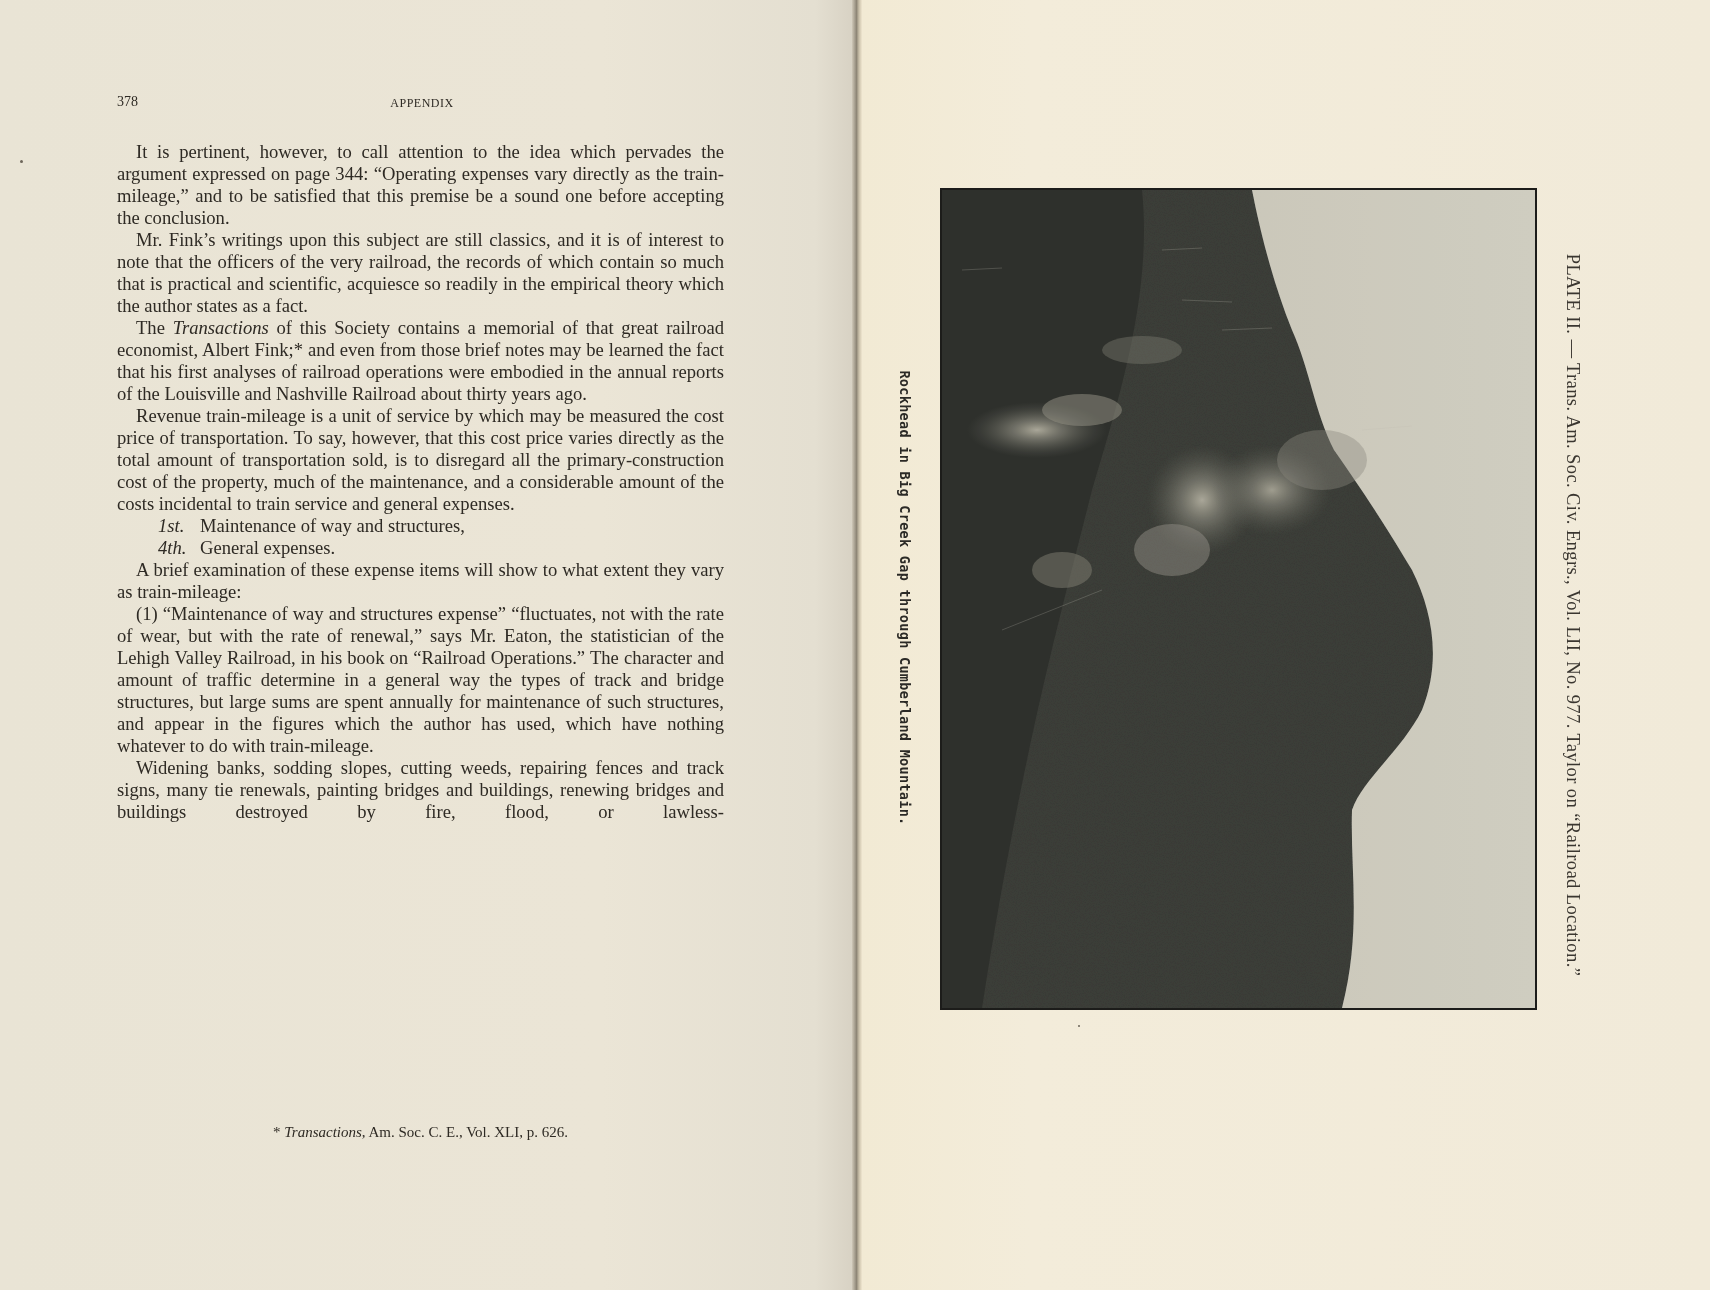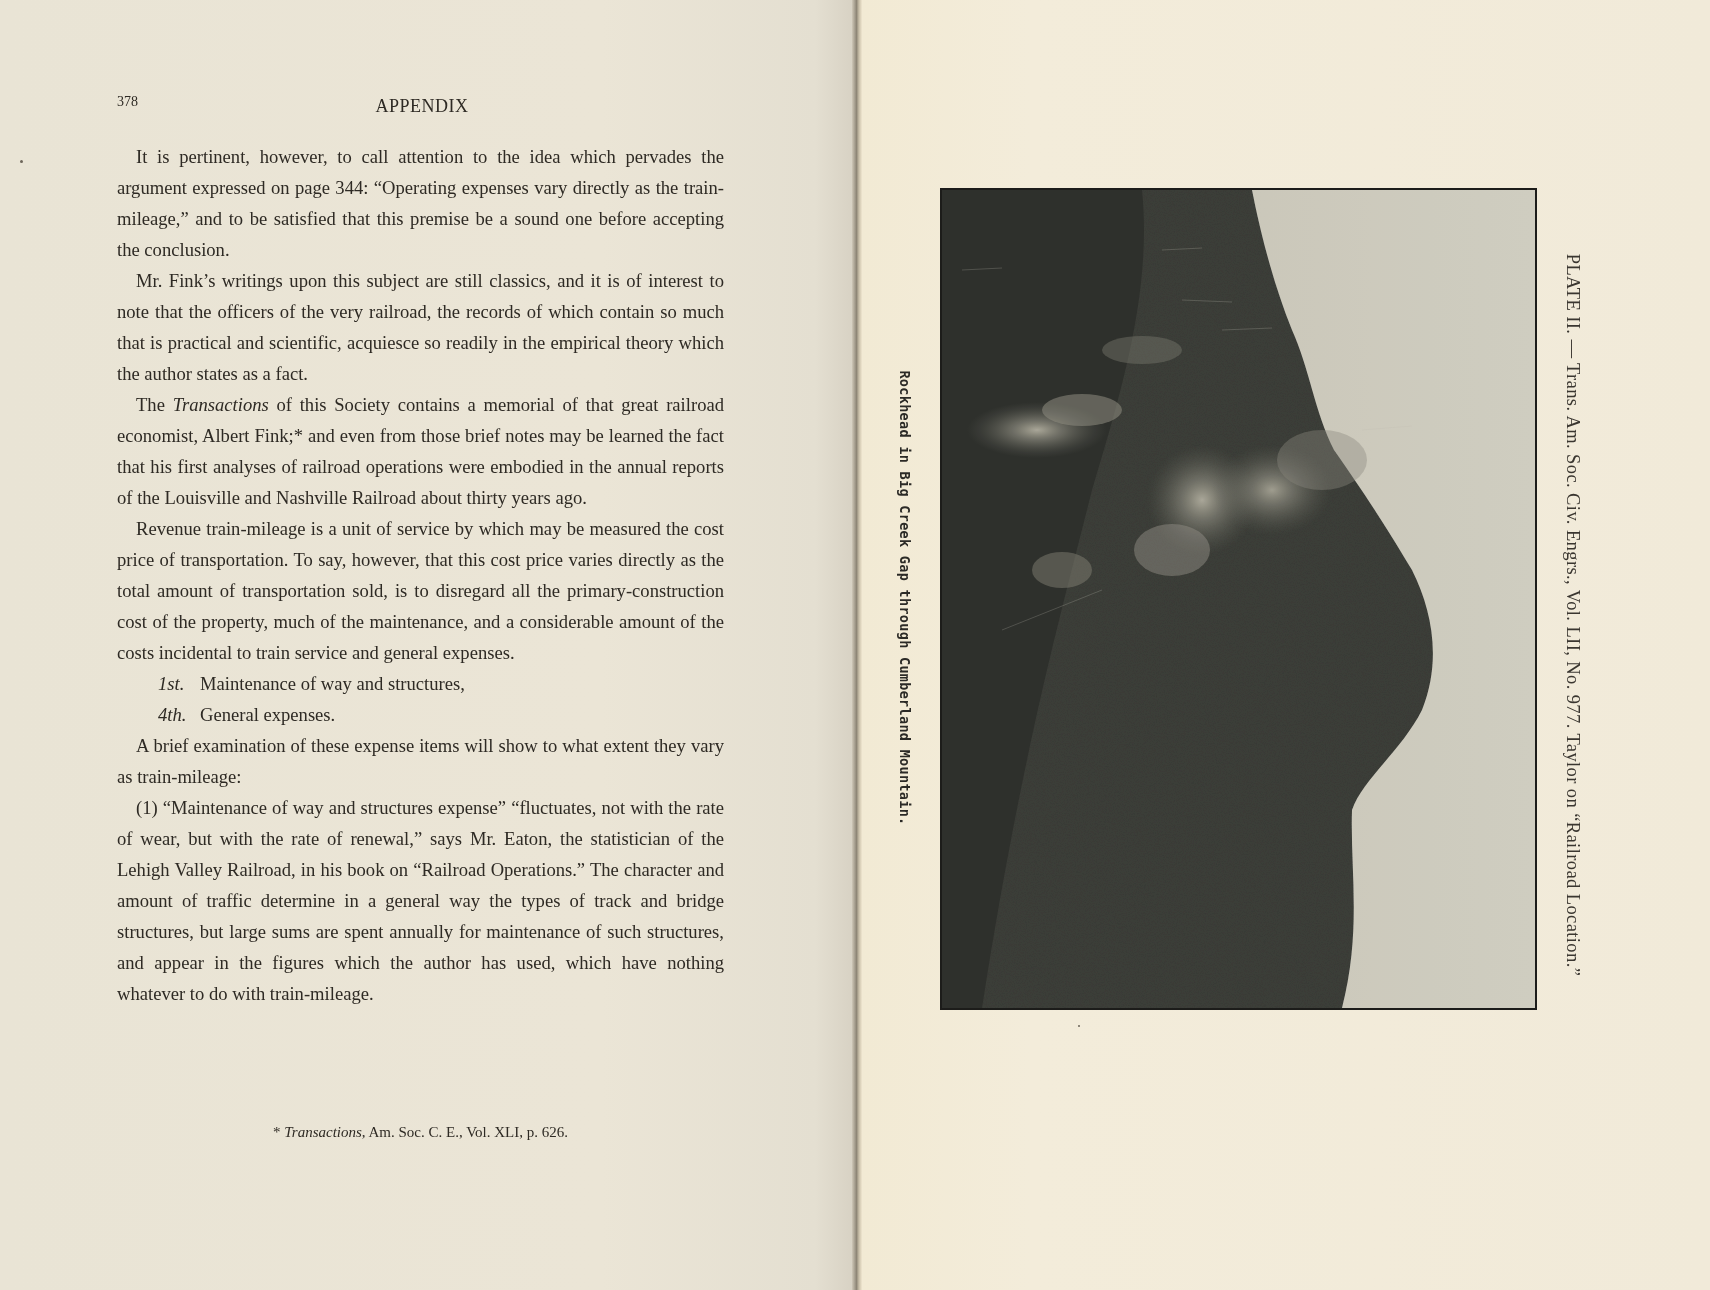--- a/index.html
+++ b/index.html
@@ -18,25 +18,25 @@
     background: linear-gradient(to right, #cfc8b8, #8e8676 45%, #c9bfa8 70%, #efe6d0);
   }
   .page-right {
     position: absolute; left: 862px; top: 0; width: 848px; height: 1290px;
     background: linear-gradient(to right, #f2ead4 0%, #f3ecda 20%, #f1ead9 100%);
   }
   .running-head {
     position: absolute; top: 94px; left: 117px; width: 610px; height: 30px;
   }
   .page-number { position: absolute; left: 0; top: 0; font-size: 14px; }
-  .header-title { position: absolute; left: 0; right: 0; top: 2px; text-align: center; font-size: 18px; letter-spacing: 0.5px; }
+  .header-title { position: absolute; left: 0; right: 0; top: 2px; text-align: center; font-size: 12px; letter-spacing: 0.5px; }
 
   .body-text {
     position: absolute; left: 117px; top: 141px; width: 607px;
-    font-size: 18.6px; line-height: 31px; text-align: justify;
+    font-size: 18.6px; line-height: 22px; text-align: justify;
   }
   .para { margin: 0; text-indent: 19px; }
   .list-item { margin: 0; padding-left: 41px; text-indent: 0; }
   .list-item .ord { display: inline-block; width: 42px; font-style: italic; }
   em { font-style: italic; }
   .footnote {
     position: absolute; left: 117px; top: 1096px; width: 607px;
     text-align: center; font-size: 15px; margin-top: 28px;
   }
 
@@ -77,20 +77,21 @@
 
 <div class="body-text">
   <p class="para">It is pertinent, however, to call attention to the idea which pervades the argument expressed on page 344: “Operating expenses vary directly as the train-mileage,” and to be satisfied that this premise be a sound one before accepting the conclusion.</p>
   <p class="para">Mr. Fink’s writings upon this subject are still classics, and it is of interest to note that the officers of the very railroad, the records of which contain so much that is practical and scientific, acquiesce so readily in the empirical theory which the author states as a fact.</p>
   <p class="para"><span>The </span><em>Transactions</em><span> of this Society contains a memorial of that great railroad economist, Albert Fink;* and even from those brief notes may be learned the fact that his first analyses of railroad operations were embodied in the annual reports of the Louisville and Nashville Railroad about thirty years ago.</span></p>
   <p class="para">Revenue train-mileage is a unit of service by which may be measured the cost price of transportation.  To say, however, that this cost price varies directly as the total amount of transportation sold, is to disregard all the primary-construction cost of the property, much of the maintenance, and a considerable amount of the costs incidental to train service and general expenses.</p>
   <p class="list-item"><span class="ord">1st.</span><span>Maintenance of way and structures,</span></p>
   <p class="list-item"><span class="ord">4th.</span><span>General expenses.</span></p>
   <p class="para">A brief examination of these expense items will show to what extent they vary as train-mileage:</p>
   <p class="para">(1) “Maintenance of way and structures expense” “fluctuates, not with the rate of wear, but with the rate of renewal,” says Mr. Eaton, the statistician of the Lehigh Valley Railroad, in his book on “Railroad Operations.” The character and amount of traffic determine in a general way the types of track and bridge structures, but large sums are spent annually for maintenance of such structures, and appear in the figures which the author has used, which have nothing whatever to do with train-mileage.</p>
+  <p class="para" style="text-align-last: justify;">Widening banks, sodding slopes, cutting weeds, repairing fences and track signs, many tie renewals, painting bridges and buildings, renewing bridges and buildings destroyed by fire, flood, or lawless-</p>
 </div>
 
 <div class="footnote"><span>* </span><em>Transactions</em><span>, Am. Soc. C. E., Vol. XLI, p. 626.</span></div>
 
 <span class="speck" style="left:20px;top:160px;"></span>
 
 <div class="caption-rot">
   <span>Rockhead in Big Creek Gap through Cumberland Mountain.</span>
 </div>
 

